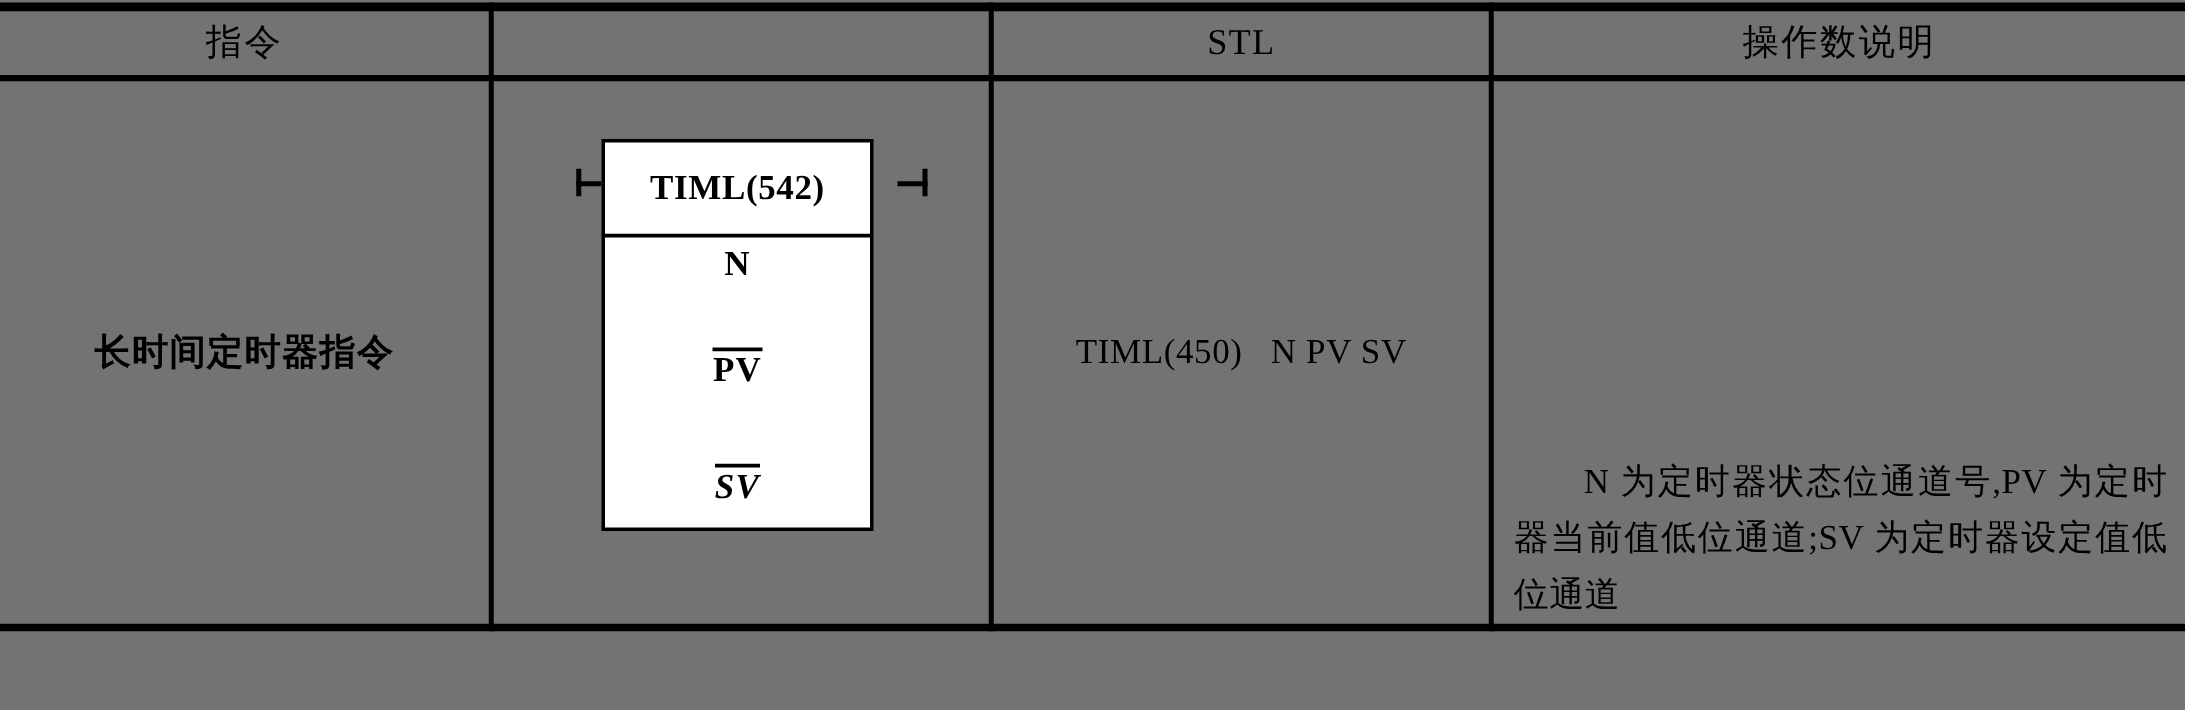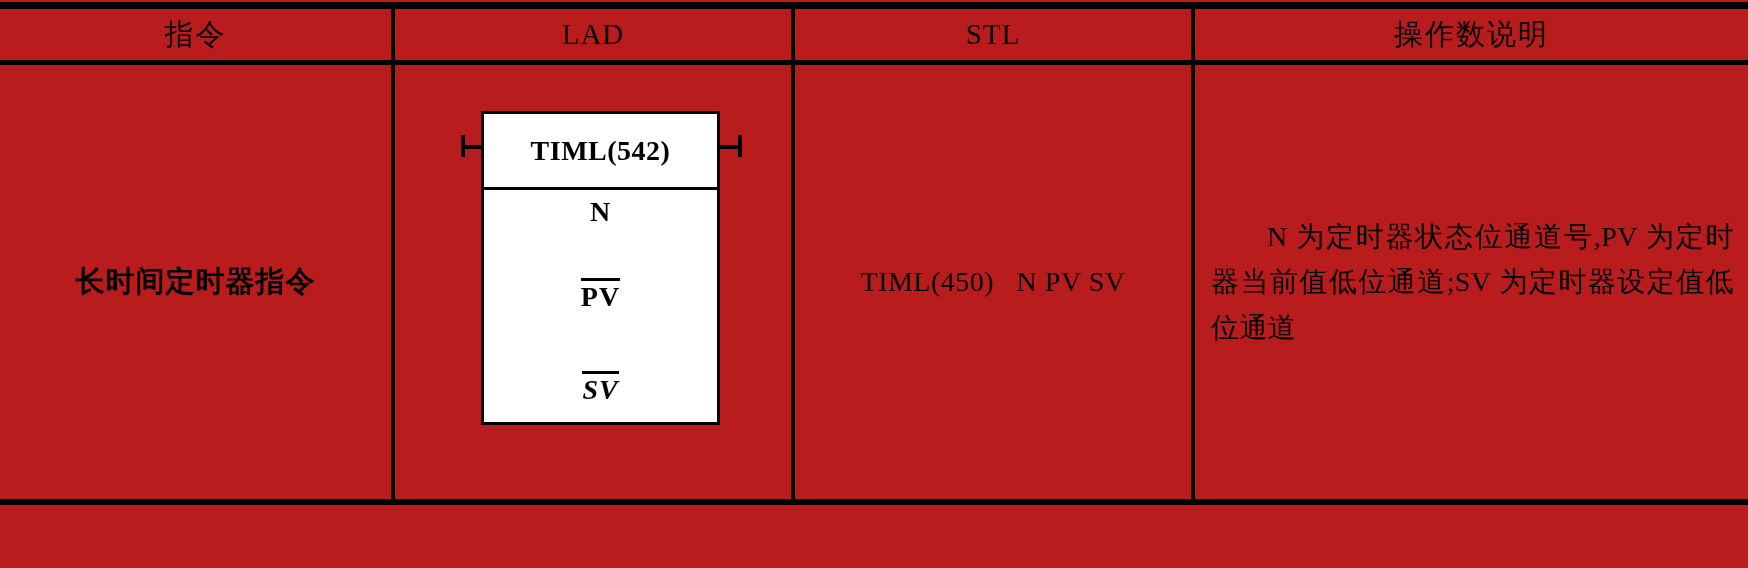--- a/index.html
+++ b/index.html
@@ -13,21 +13,21 @@
     height: 568px;
     font-family: "Liberation Serif", "DejaVu Serif", serif;
     color: #000000;
     overflow: hidden;
   }
 
   .table-wrap {
     position: relative;
     width: 1748px;
     height: 568px;
-    background: #b91c1c;
+    background: #737373;
   }
 
   
   .rule {
     position: absolute;
     left: 0;
     width: 1748px;
     background: #000000;
   }
   .rule-top    { top: 2px;   height: 7px; }
@@ -91,21 +91,21 @@
     align-items: center;
     justify-content: center;
     font-size: 28px;
     letter-spacing: 0.5px;
     white-space: pre;
   }
   .bcell-desc {
     left: 1195px;
     width: 553px;
     display: flex;
-    align-items: center;
+    align-items: flex-end;
   }
 
   
   .desc-text {
     padding: 0 14px 0 16px;
     font-size: 28px;
     line-height: 1.62;
     text-indent: 56px;
     letter-spacing: 0.4px;
     text-align: justify;
@@ -115,21 +115,21 @@
   
   .lad-stage {
     position: relative;
     width: 396px;
     height: 434px;
   }
   .lad-box {
     position: absolute;
     left: 86px;
     top: 46px;
-    width: 239px;
+    width: 218px;
     height: 314px;
     border: 3px solid #000000;
     background: #ffffff;
   }
   .lad-title-row {
     position: absolute;
     left: 0;
     top: 0;
     width: 100%;
     height: 76px;
@@ -211,21 +211,20 @@
 
   <div class="rule rule-top"></div>
   <div class="rule rule-header"></div>
   <div class="rule rule-bottom"></div>
 
   <div class="vrule vrule-1"></div>
   <div class="vrule vrule-2"></div>
   <div class="vrule vrule-3"></div>
 
   <div class="hcell hcell-1">指令</div>
-  <div class="hcell hcell-2 latin">LAD</div>
   <div class="hcell hcell-4">操作数说明</div>
   <div class="hcell hcell-3 latin">STL</div>
 
   <div class="bcell bcell-instr">长时间定时器指令</div>
 
   <div class="bcell bcell-lad">
     <div class="lad-stage">
 
       <div class="lead-left"></div>
       <div class="lead-left-tick"></div>

